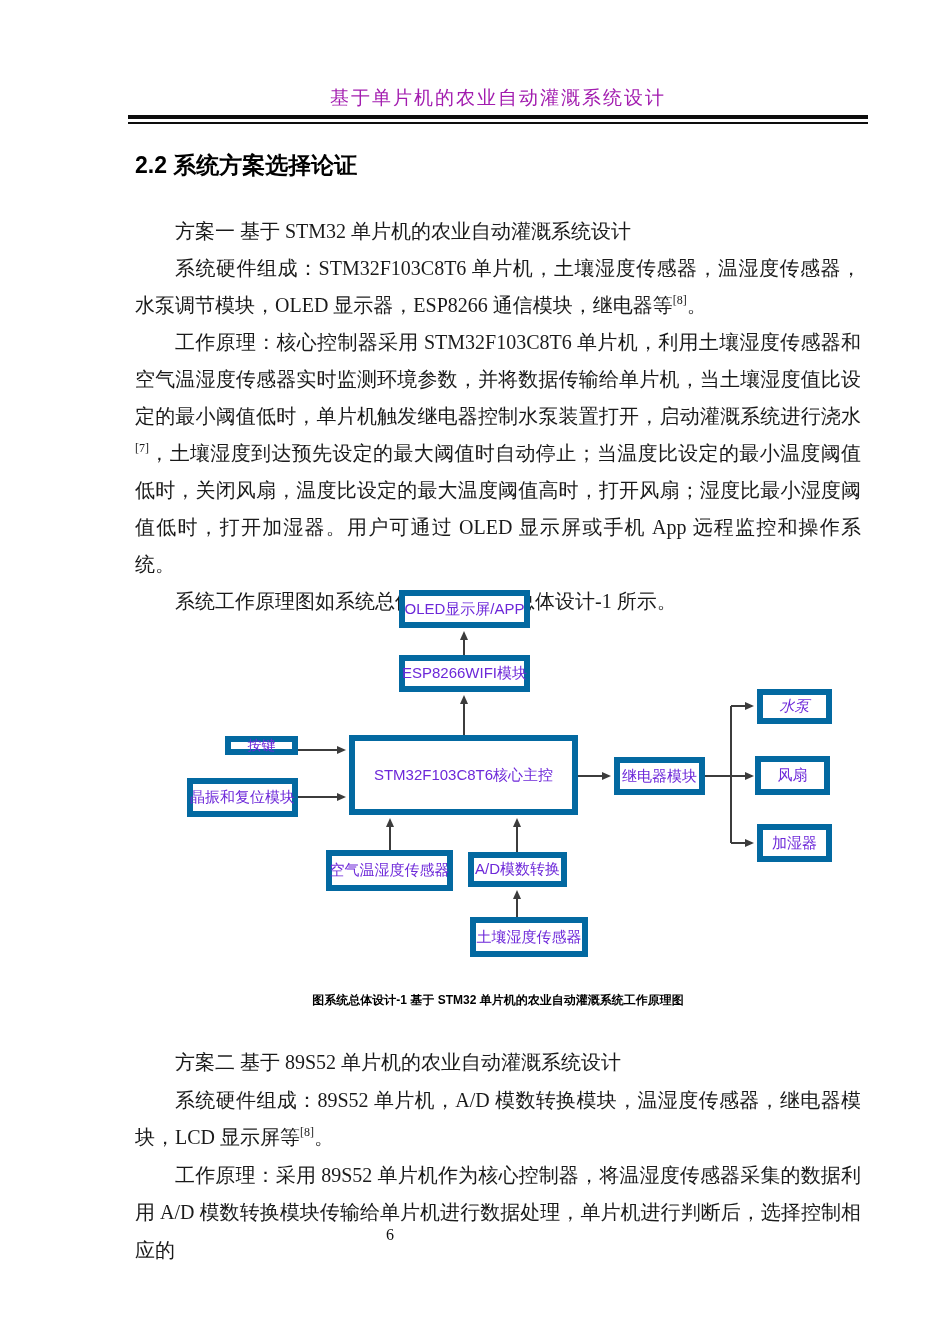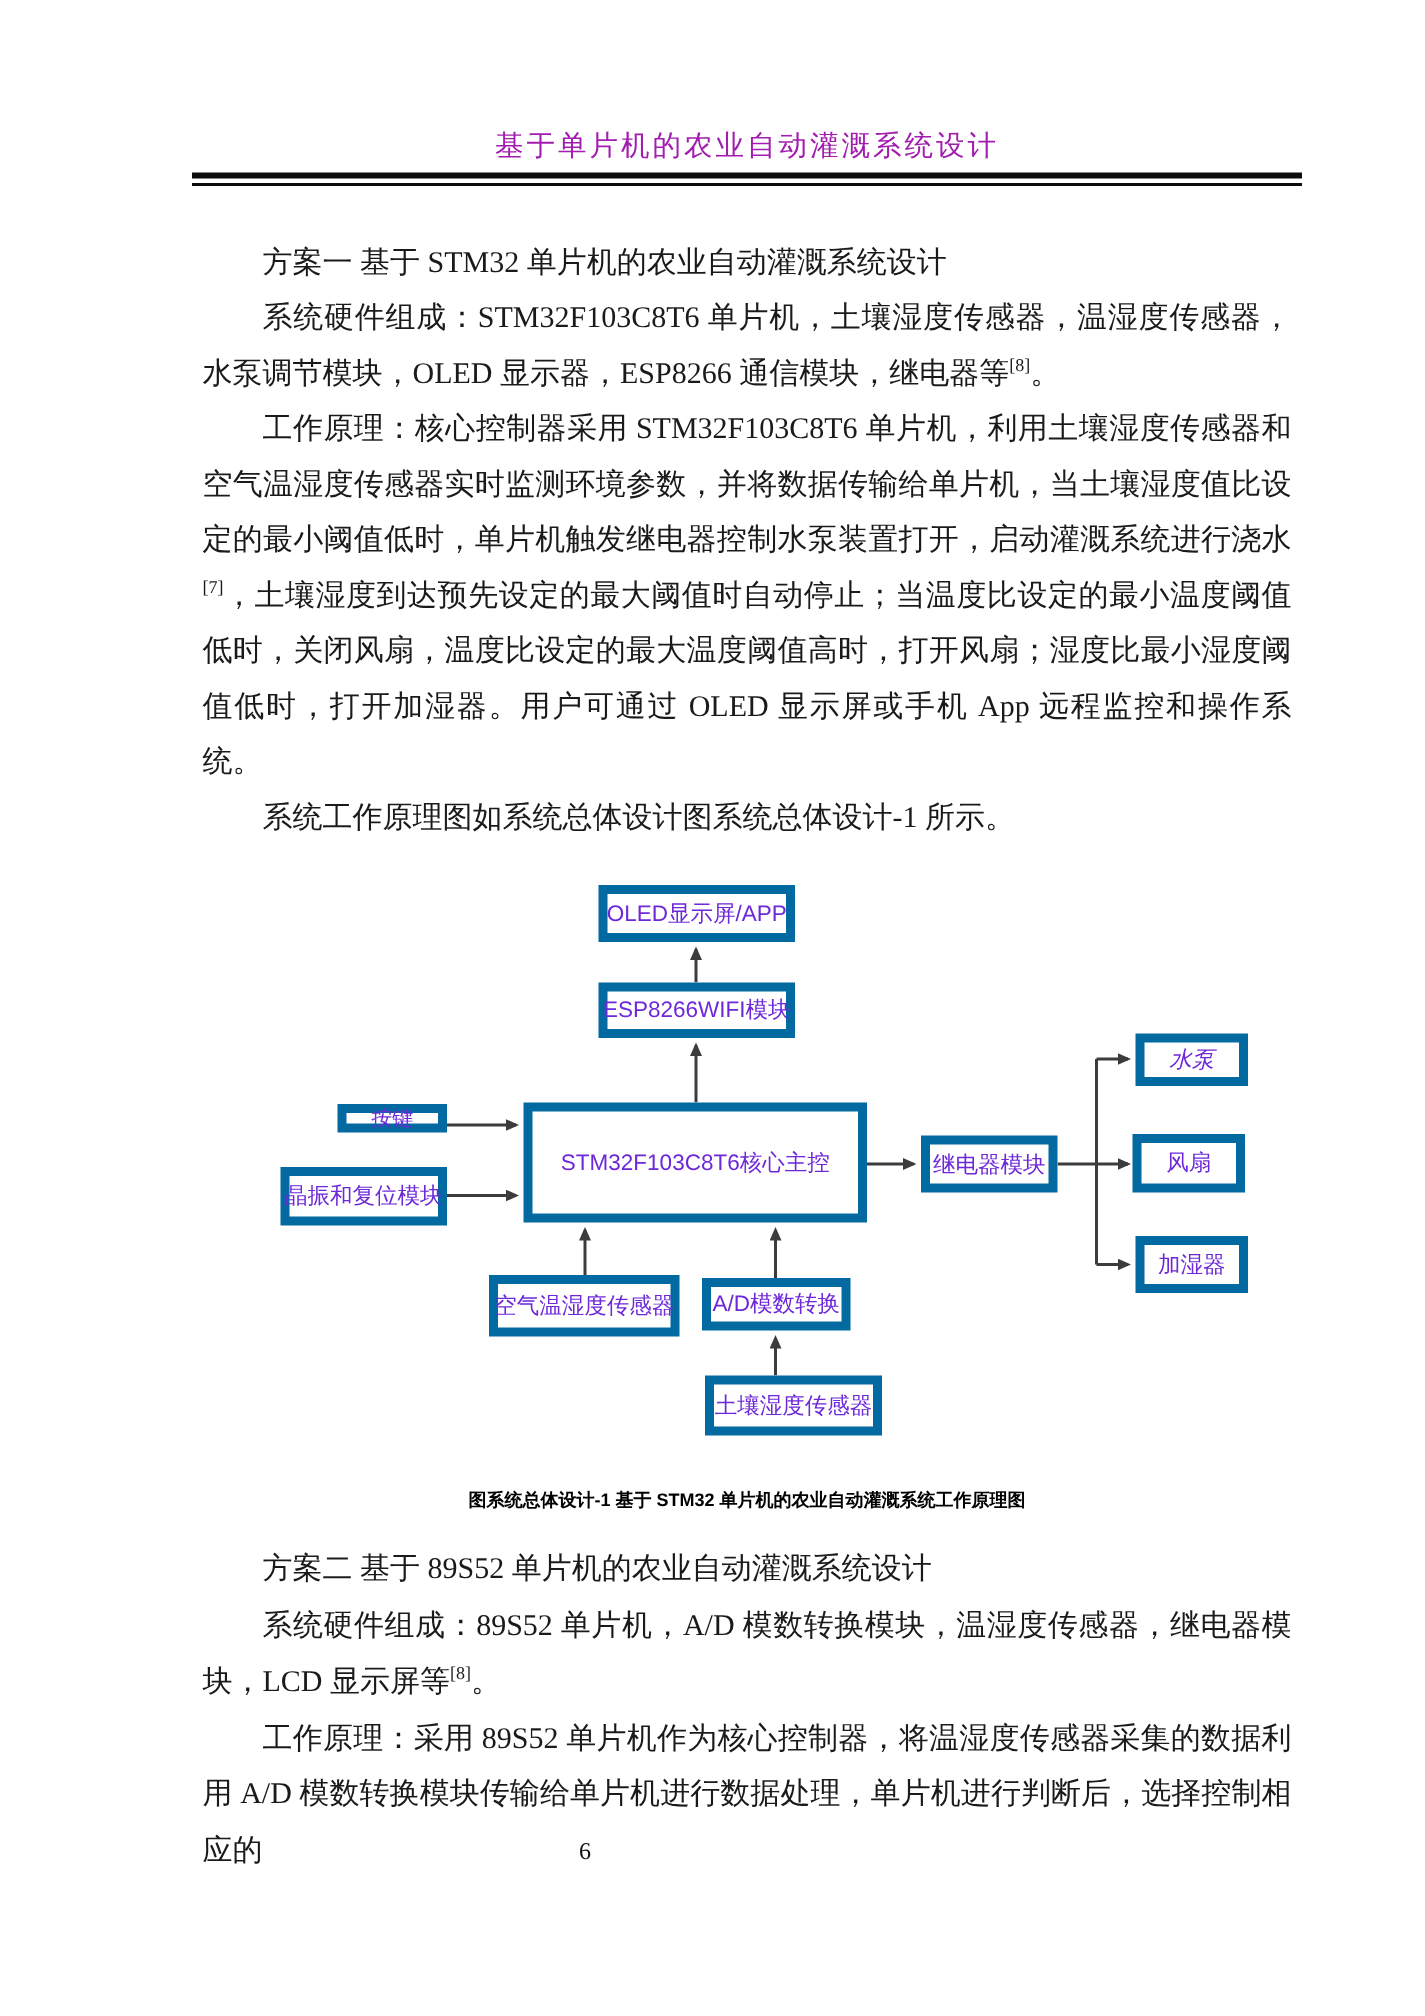--- a/index.html
+++ b/index.html
@@ -80,37 +80,38 @@
   .figure-caption{
     margin:0;
     text-align:center;
     font-family:"Liberation Sans","DejaVu Sans",sans-serif;
     font-weight:bold;
     font-size:12px;
     line-height:24px;
     color:#000;
   }
   .below .body-text{line-height:37.5px;}
-  .below .caption-follow{margin-top:16px;}
+  .below .caption-follow{margin-top:32px;}
   .page-number{
     position:absolute;
     left:375px;top:1226px;width:30px;
     text-align:center;
     font-size:16px;color:#111;
   }
 </style>
 </head>
 <body>
 
 <div class="page">
 
   <div class="content">
     <div class="header-title">基于单片机的农业自动灌溉系统设计</div>
     <div class="header-rule"></div>
 
+    <h2 class="section-heading">2.2 系统方案选择论证</h2>
 
     <p class="body-text first-para">方案一  基于 STM32 单片机的农业自动灌溉系统设计</p>
     <p class="body-text">系统硬件组成：STM32F103C8T6 单片机，土壤湿度传感器，温湿度传感器，水泵调节模块，OLED 显示器，ESP8266 通信模块，继电器等<sup>[8]</sup>。</p>
     <p class="body-text">工作原理：核心控制器采用 STM32F103C8T6 单片机，利用土壤湿度传感器和空气温湿度传感器实时监测环境参数，并将数据传输给单片机，当土壤湿度值比设定的最小阈值低时，单片机触发继电器控制水泵装置打开，启动灌溉系统进行浇水<sup>[7]</sup>，土壤湿度到达预先设定的最大阈值时自动停止；当温度比设定的最小温度阈值低时，关闭风扇，温度比设定的最大温度阈值高时，打开风扇；湿度比最小湿度阈值低时，打开加湿器。用户可通过 OLED 显示屏或手机 App 远程监控和操作系统。</p>
     <p class="body-text">系统工作原理图如系统总体设计图系统总体设计-1 所示。</p>
   </div>
 
   <div class="diagram">
     <svg width="950" height="400">
       <defs>

